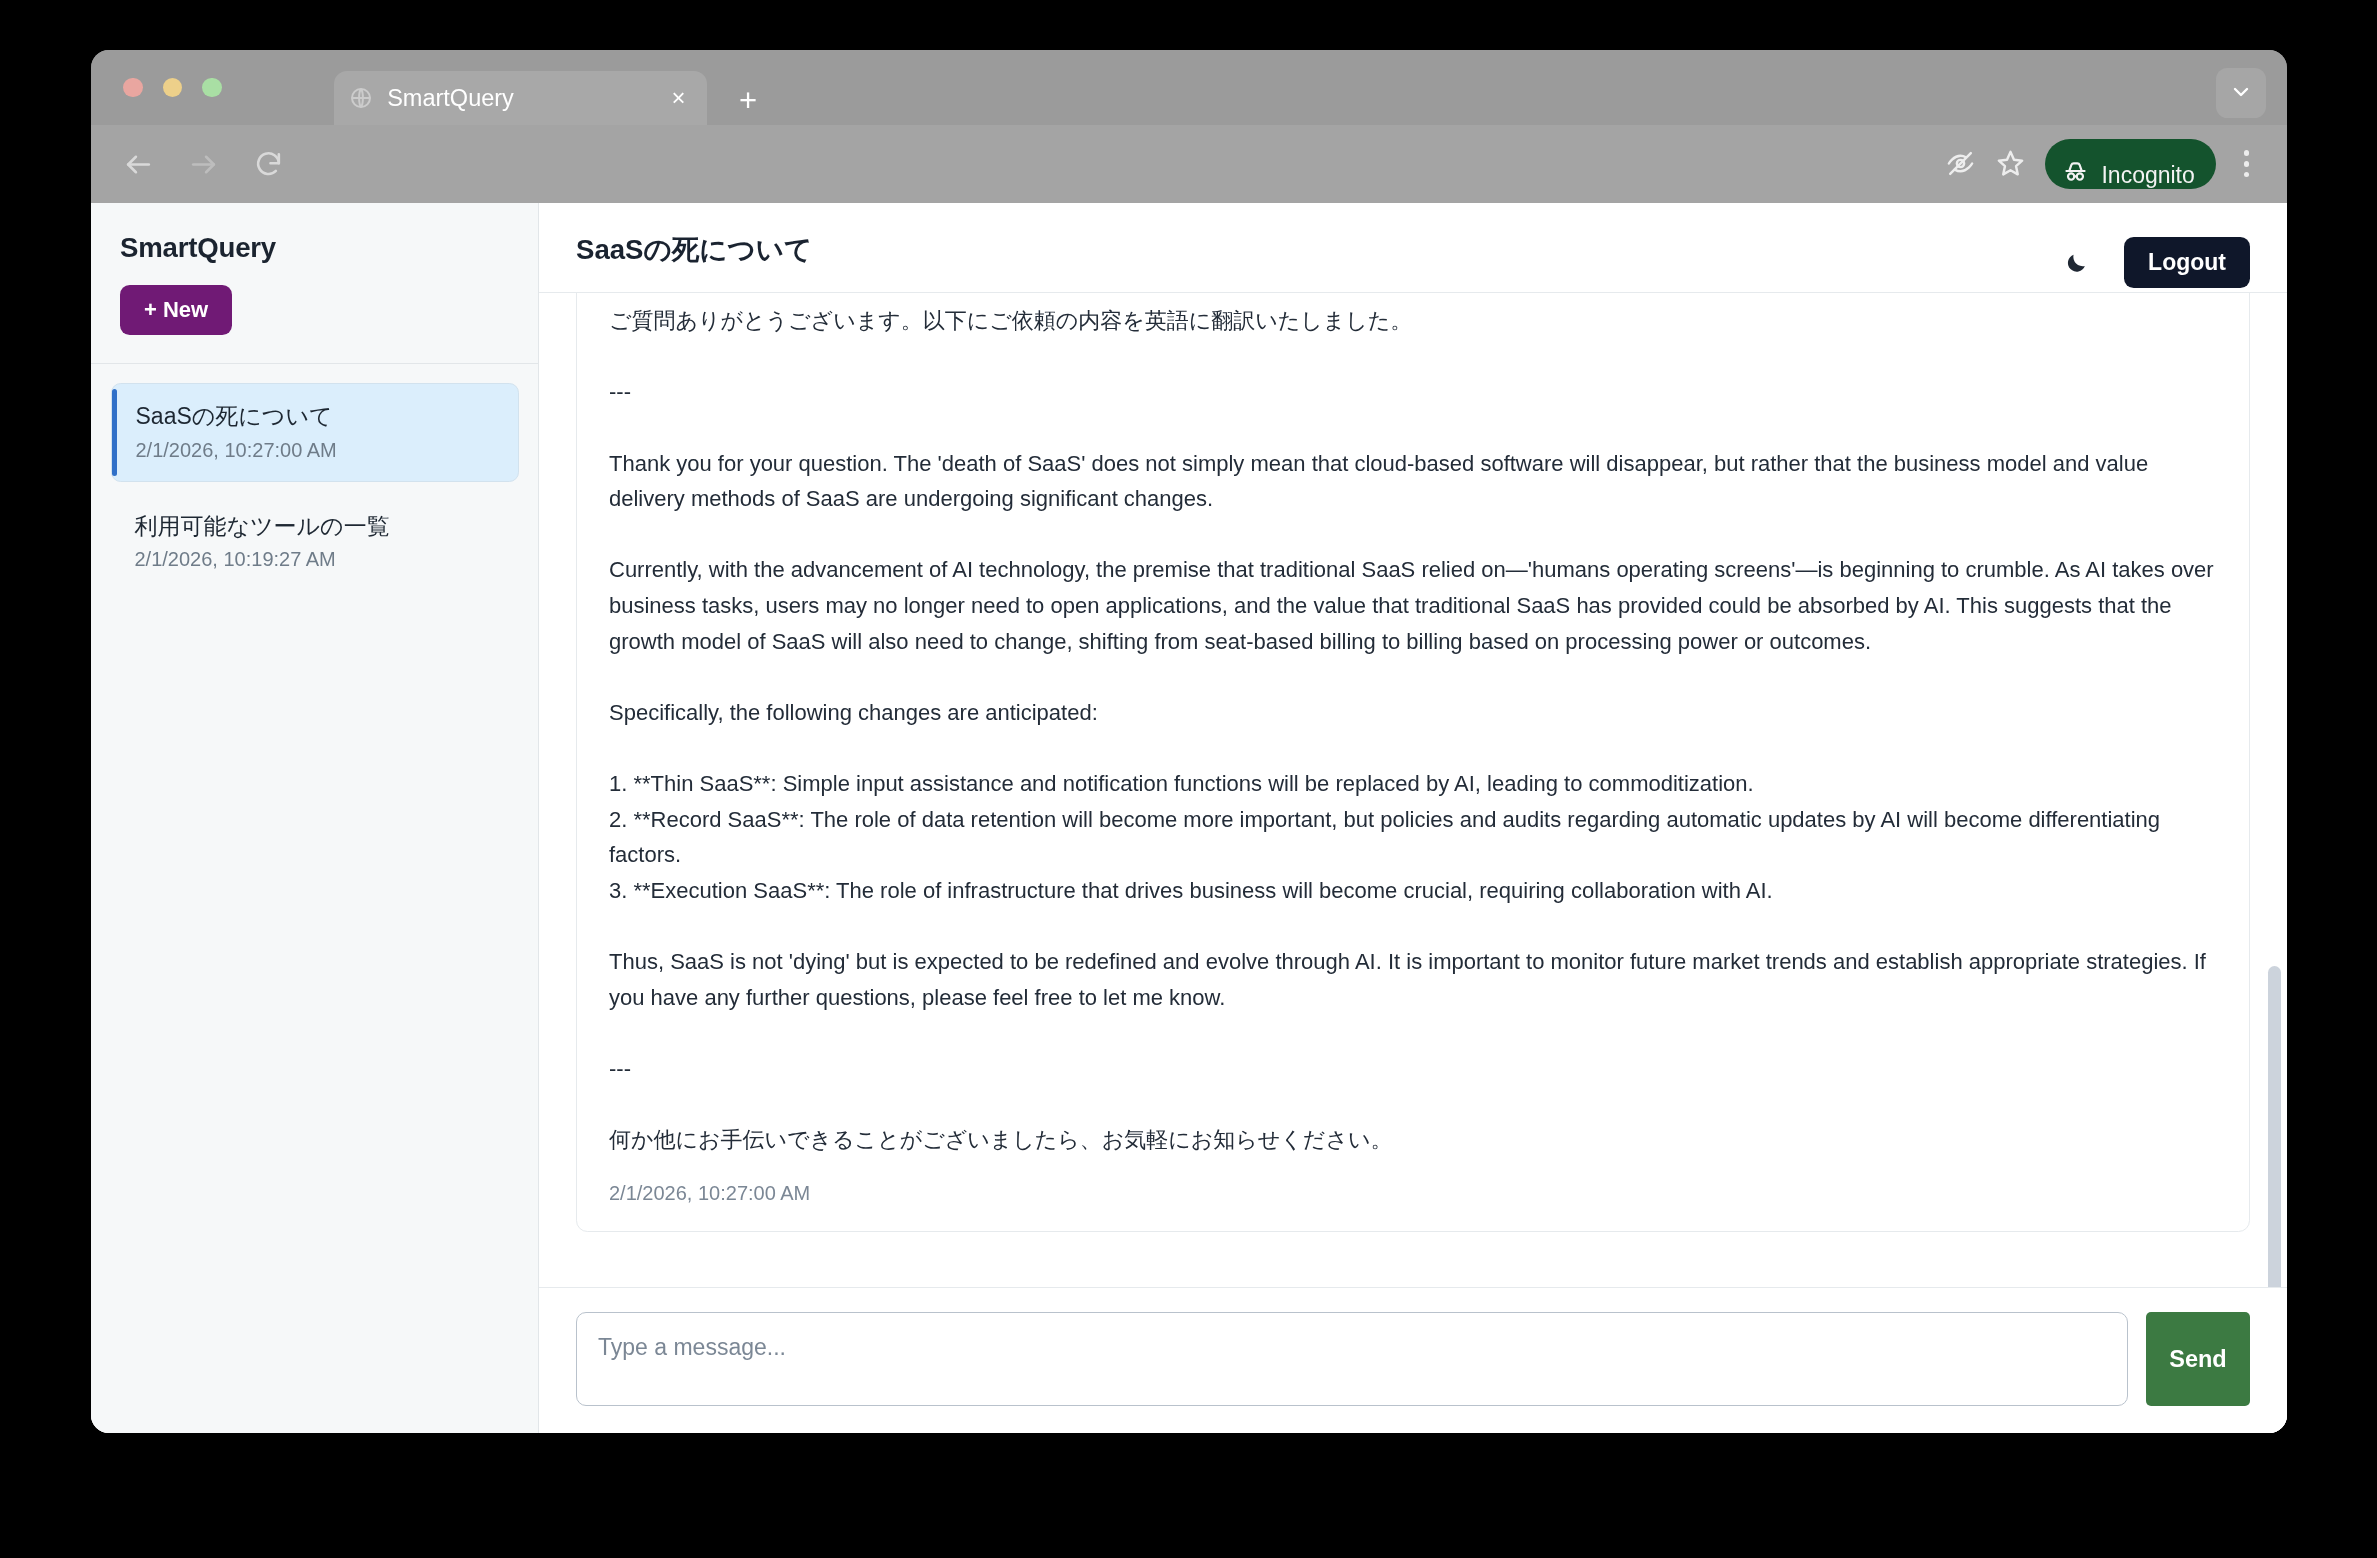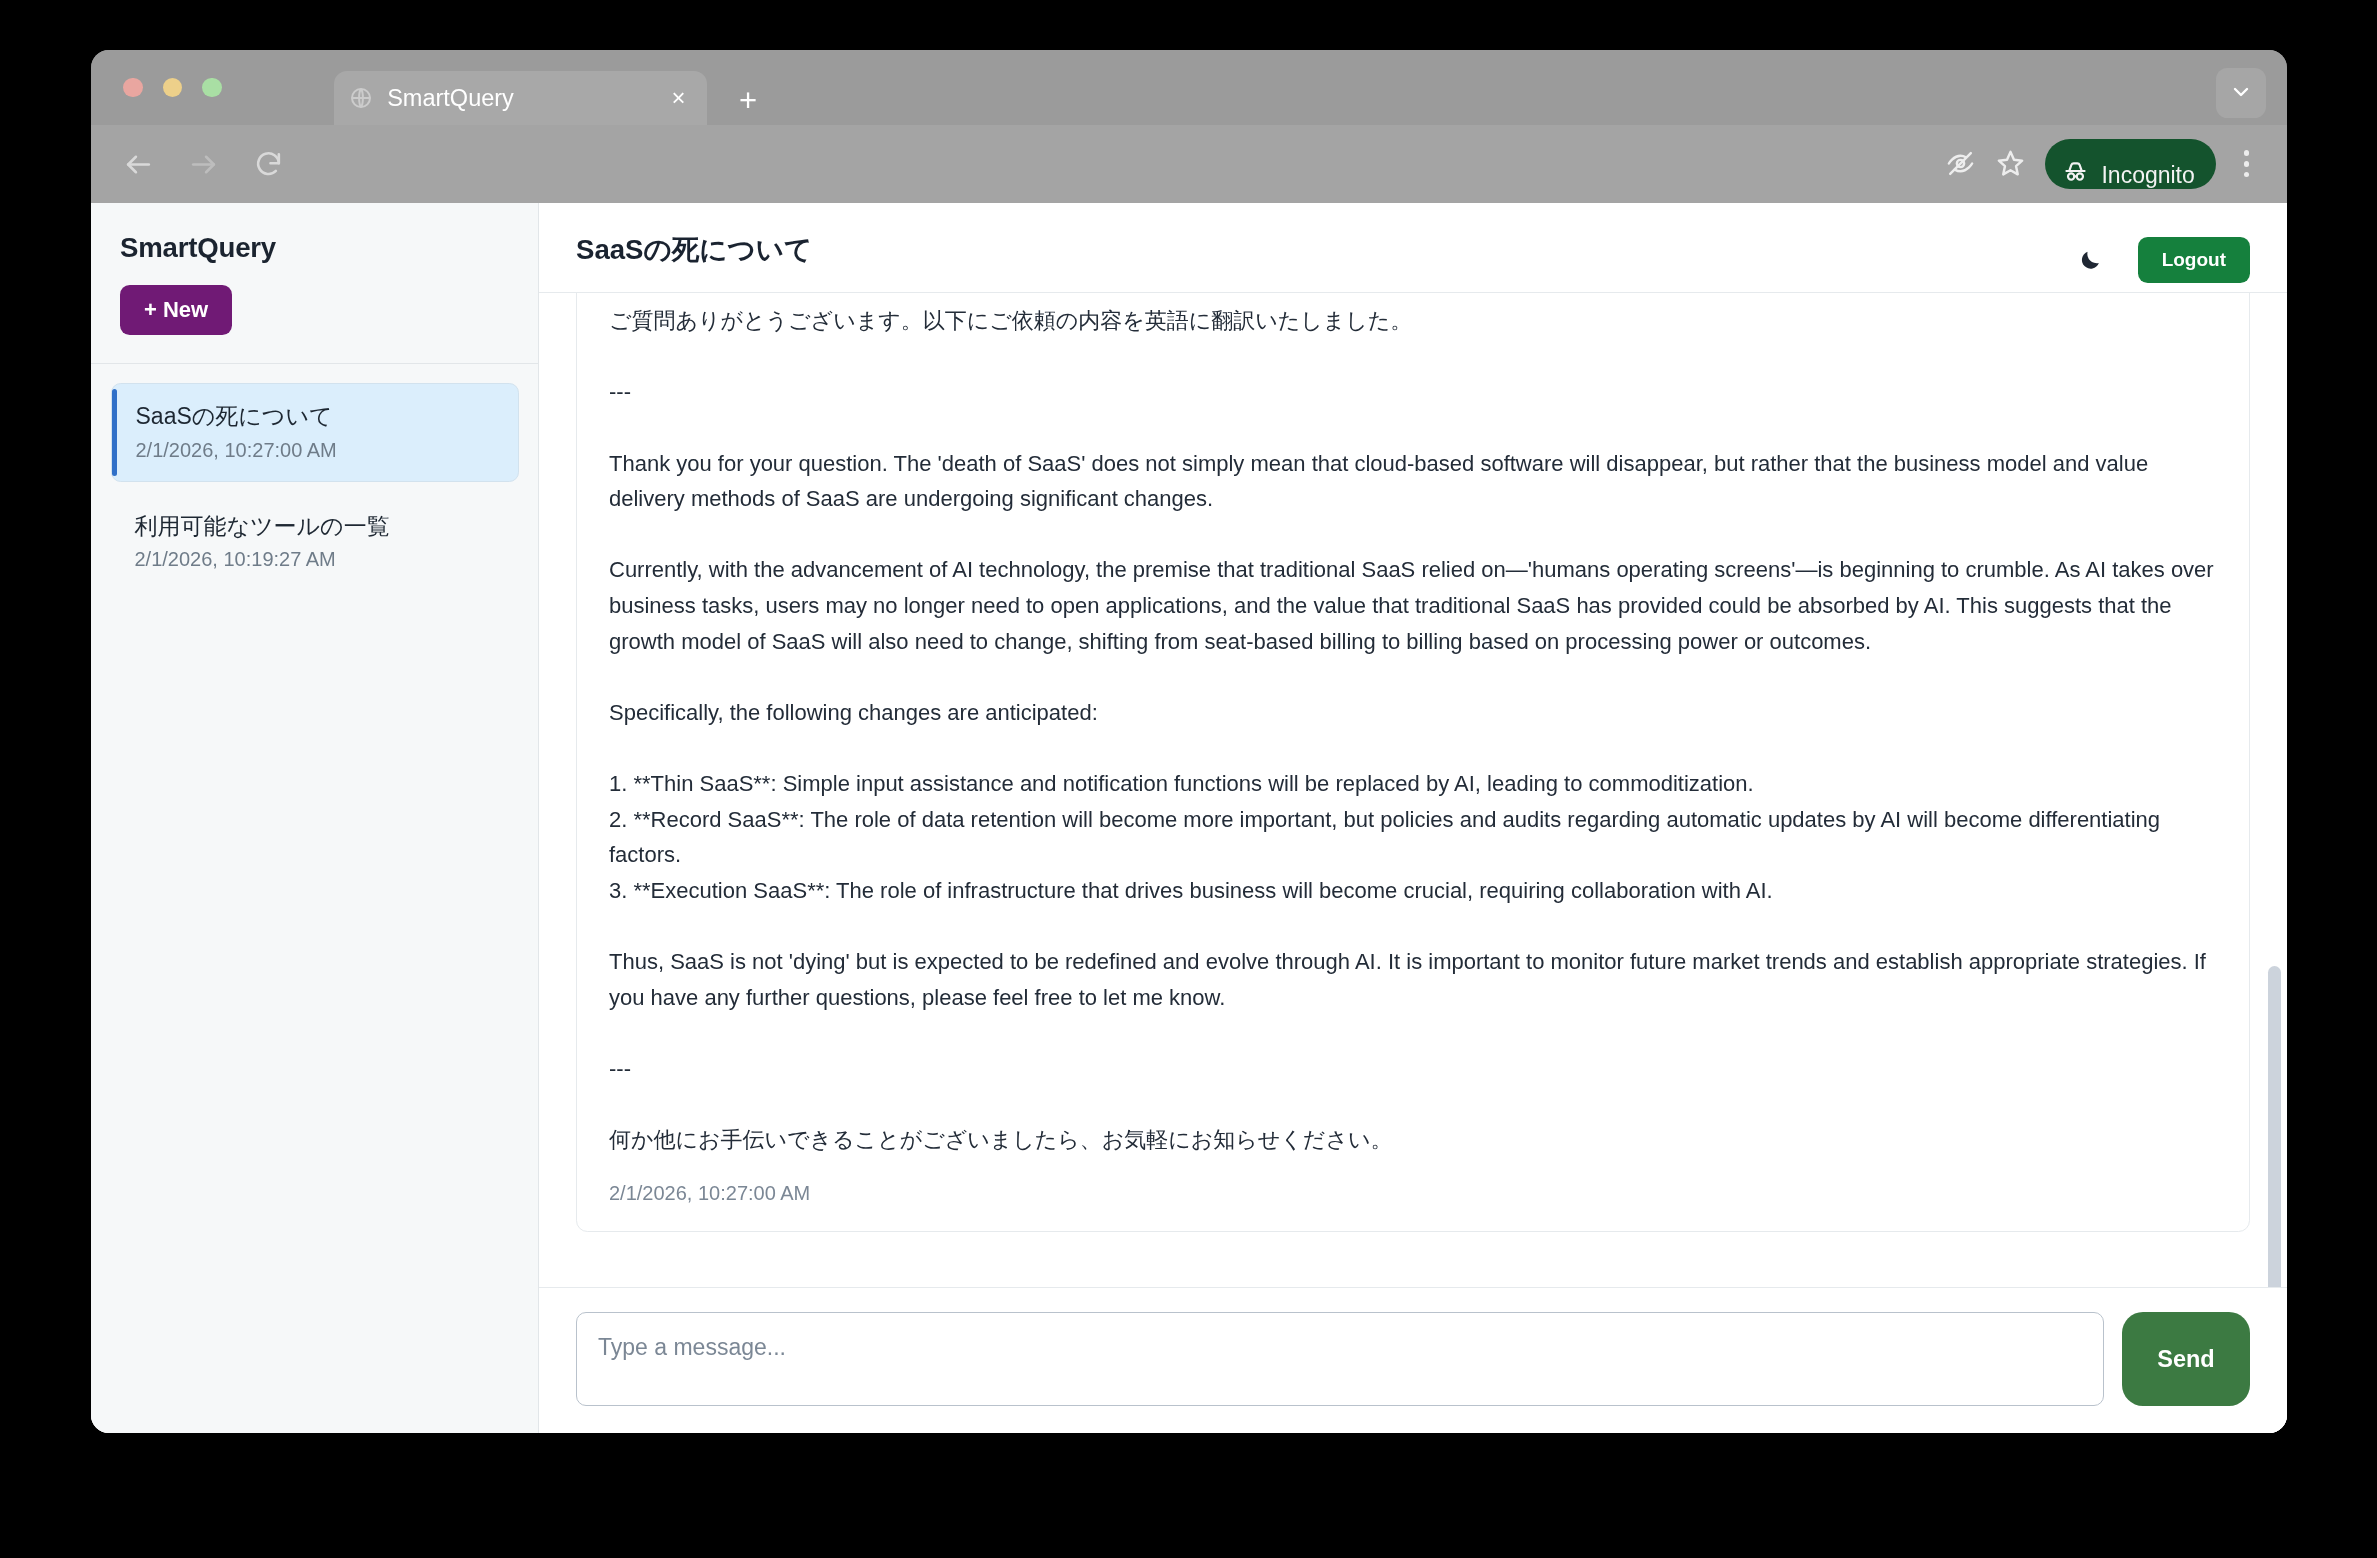--- a/index.html
+++ b/index.html
@@ -327,23 +327,23 @@
   .theme-toggle {
     width: 39px;
     height: 39px;
     display: flex;
     align-items: center;
     justify-content: center;
     cursor: pointer;
     color: #1f2733;
   }
   .logout-btn {
-    background: #15803d;
+    background: #0f172a;
     color: #ffffff;
-    font-size: 19px;
+    font-size: 23px;
     font-weight: bold;
     border: none;
     border-radius: 9.7px;
     padding: 12px 24px;
     font-family: "Liberation Sans", sans-serif;
     cursor: pointer;
   }
 
   
   .chat-area {
@@ -407,27 +407,27 @@
     font-family: "Liberation Sans", sans-serif;
     color: #8b5cf6;
     resize: none;
     outline: none;
     background: #ffffff;
     line-height: 1.3;
   }
   .composer-input::placeholder { color: #7b8795; }
   .send-btn {
     flex: 0 0 auto;
-    width: 128px;
+    width: 104px;
     background: #3c7a42;
     color: #ffffff;
     font-size: 23.5px;
     font-weight: bold;
     border: none;
-    border-radius: 21px;
+    border-radius: 5px;
     font-family: "Liberation Sans", sans-serif;
     cursor: pointer;
   }
 </style>
 </head>
 <body>
 
 <div id="root">
   <div class="browser-window">
 

